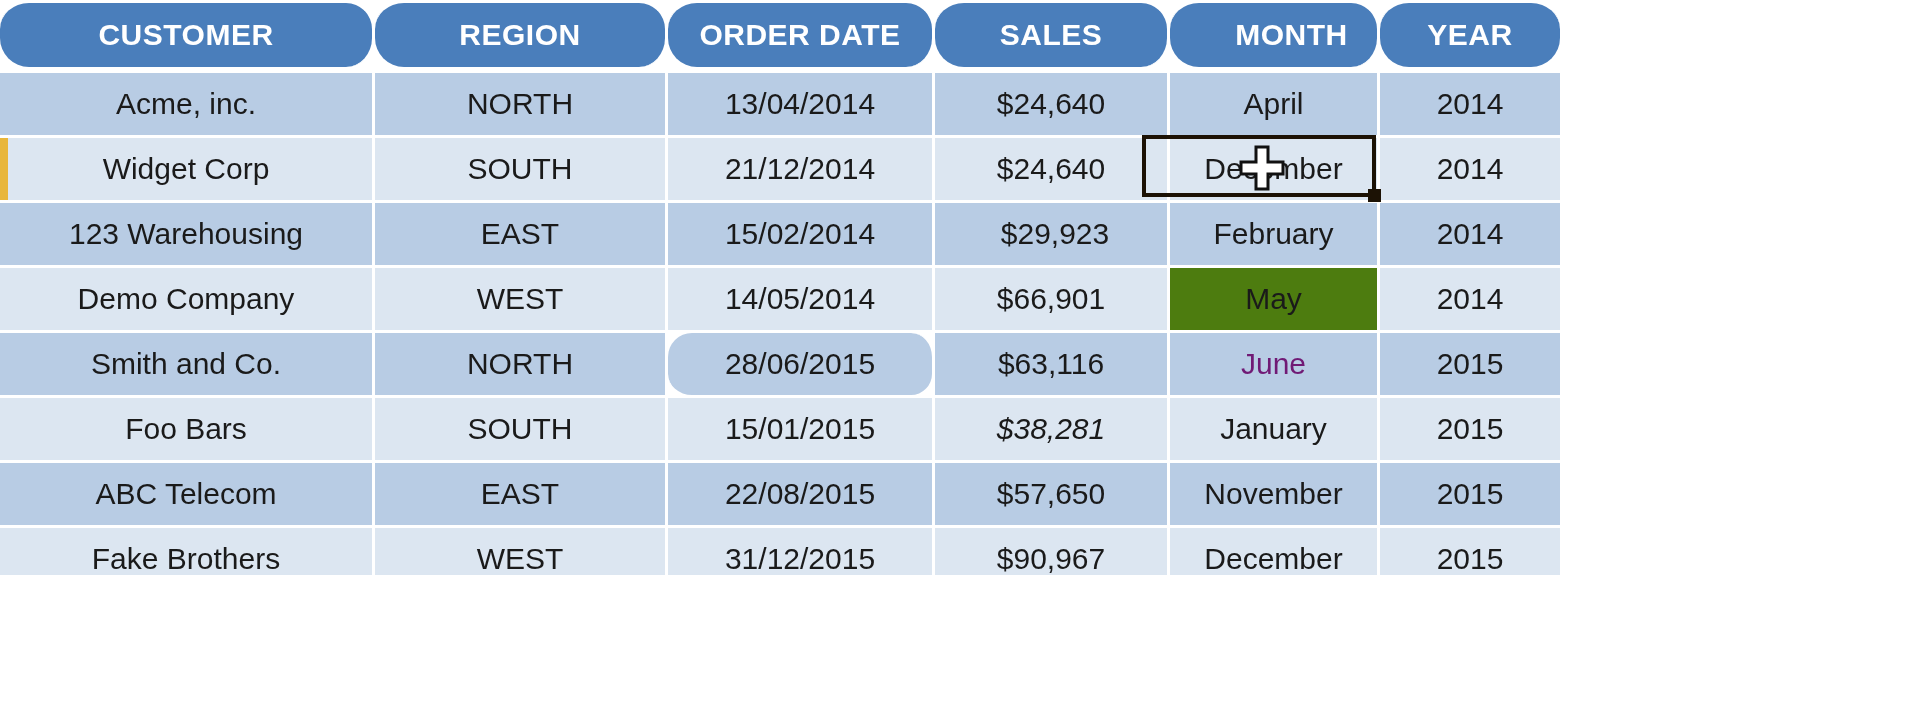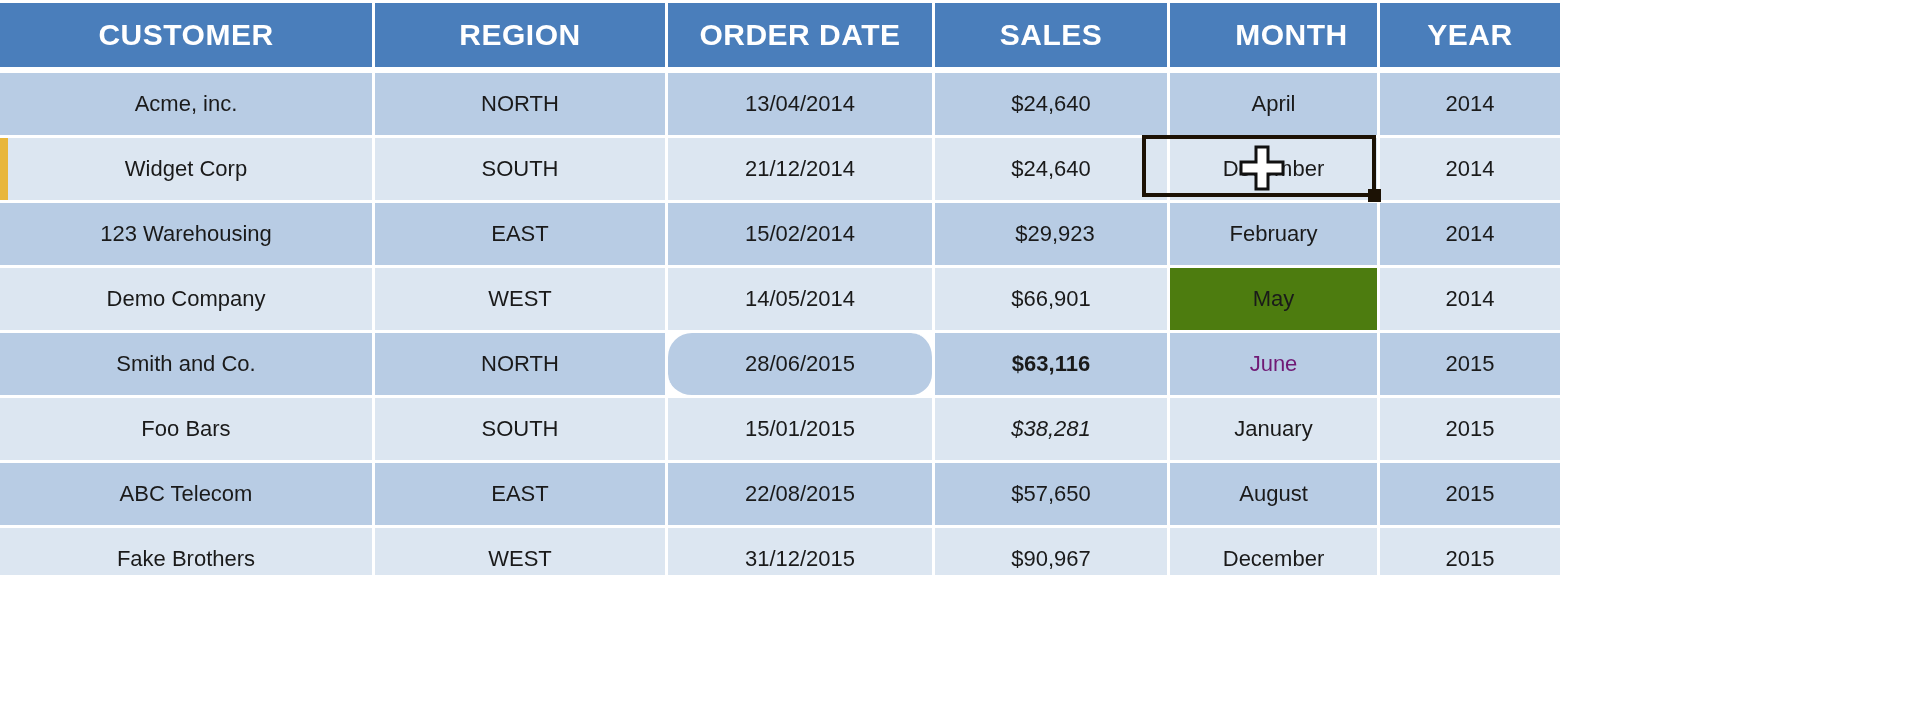--- a/index.html
+++ b/index.html
@@ -46,27 +46,28 @@
     background: #4a7ebb;
     color: #ffffff;
     font-weight: bold;
     font-size: 30px;
     letter-spacing: 0.5px;
     text-align: center;
     vertical-align: middle;
     padding: 0;
     border-right: 3px solid #ffffff;
     border-top: 3px solid #ffffff;
+    border-radius: 29px;
   }
   thead th.last { border-right: 0; }
 
   
   tbody td {
     height: 62px;
-    font-size: 22px;
+    font-size: 30px;
     color: #1a1a1a;
     text-align: center;
     vertical-align: middle;
     padding: 0;
     border-right: 3px solid #ffffff;
     border-bottom: 3px solid #ffffff;
     position: relative;
   }
   tbody td.last { border-right: 0; }
 
@@ -189,38 +190,38 @@
           <td style="background: rgb(220, 230, 241); color: rgb(26, 26, 26); border-right-color: rgb(255, 255, 255); border-bottom-color: rgb(255, 255, 255);">WEST</td>
           <td style="background: rgb(220, 230, 241); color: rgb(26, 26, 26); border-right-color: rgb(255, 255, 255); border-bottom-color: rgb(255, 255, 255);">14/05/2014</td>
           <td style="background: rgb(220, 230, 241); color: rgb(26, 26, 26); border-right-color: rgb(255, 255, 255); border-bottom-color: rgb(255, 255, 255);">$66,901</td>
           <td style="background: #4d7c0f; color: rgb(26, 26, 26); border-right-color: rgb(255, 255, 255); border-bottom-color: rgb(255, 255, 255);">May</td>
           <td class="last" style="background: rgb(220, 230, 241); color: rgb(26, 26, 26); border-right-color: rgb(255, 255, 255); border-bottom-color: rgb(255, 255, 255);">2014</td>
         </tr>
         <tr class="band-dark">
           <td style="background: rgb(184, 204, 228); color: rgb(26, 26, 26); border-right-color: rgb(255, 255, 255); border-bottom-color: rgb(255, 255, 255);">Smith and Co.</td>
           <td style="background: rgb(184, 204, 228); color: rgb(26, 26, 26); border-right-color: rgb(255, 255, 255); border-bottom-color: rgb(255, 255, 255);">NORTH</td>
           <td style="background: rgb(184, 204, 228); color: rgb(26, 26, 26); border-right-color: rgb(255, 255, 255); border-bottom-color: rgb(255, 255, 255); border-radius: 24px;">28/06/2015</td>
-          <td style="background: rgb(184, 204, 228); color: rgb(26, 26, 26); border-right-color: rgb(255, 255, 255); border-bottom-color: rgb(255, 255, 255); font-weight: bold;">$63,116</td>
+          <td style="background: rgb(184, 204, 228); color: rgb(26, 26, 26); border-right-color: rgb(255, 255, 255); border-bottom-color: rgb(255, 255, 255);">$63,116</td>
           <td style="background: rgb(184, 204, 228); color: #701a75; border-right-color: rgb(255, 255, 255); border-bottom-color: rgb(255, 255, 255);">June</td>
           <td class="last" style="background: rgb(184, 204, 228); color: rgb(26, 26, 26); border-right-color: rgb(255, 255, 255); border-bottom-color: rgb(255, 255, 255);">2015</td>
         </tr>
         <tr class="band-light">
           <td style="background: rgb(220, 230, 241); color: rgb(26, 26, 26); border-right-color: rgb(255, 255, 255); border-bottom-color: rgb(255, 255, 255); margin-left: 36px;">Foo Bars</td>
           <td style="background: rgb(220, 230, 241); color: rgb(26, 26, 26); border-right-color: rgb(255, 255, 255); border-bottom-color: rgb(255, 255, 255);">SOUTH</td>
           <td style="background: rgb(220, 230, 241); color: rgb(26, 26, 26); border-right-color: rgb(255, 255, 255); border-bottom-color: rgb(255, 255, 255);">15/01/2015</td>
           <td style="background: rgb(220, 230, 241); color: rgb(26, 26, 26); border-right-color: rgb(255, 255, 255); border-bottom-color: rgb(255, 255, 255); font-style: italic;">$38,281</td>
           <td style="background: rgb(220, 230, 241); color: rgb(26, 26, 26); border-right-color: rgb(255, 255, 255); border-bottom-color: rgb(255, 255, 255);">January</td>
           <td class="last" style="background: rgb(220, 230, 241); color: rgb(26, 26, 26); border-right-color: rgb(255, 255, 255); border-bottom-color: rgb(255, 255, 255);">2015</td>
         </tr>
         <tr class="band-dark">
           <td style="background: rgb(184, 204, 228); color: rgb(26, 26, 26); border-right-color: rgb(255, 255, 255); border-bottom-color: rgb(255, 255, 255);">ABC Telecom</td>
           <td style="background: rgb(184, 204, 228); color: rgb(26, 26, 26); border-right-color: rgb(255, 255, 255); border-bottom-color: rgb(255, 255, 255);">EAST</td>
           <td style="background: rgb(184, 204, 228); color: rgb(26, 26, 26); border-right-color: rgb(255, 255, 255); border-bottom-color: rgb(255, 255, 255);">22/08/2015</td>
           <td style="background: rgb(184, 204, 228); color: rgb(26, 26, 26); border-right-color: rgb(255, 255, 255); border-bottom-color: rgb(255, 255, 255);">$57,650</td>
-          <td style="background: rgb(184, 204, 228); color: rgb(26, 26, 26); border-right-color: rgb(255, 255, 255); border-bottom-color: rgb(255, 255, 255);">August</td>
+          <td style="background: rgb(184, 204, 228); color: rgb(26, 26, 26); border-right-color: rgb(255, 255, 255); border-bottom-color: rgb(255, 255, 255);">November</td>
           <td class="last" style="background: rgb(184, 204, 228); color: rgb(26, 26, 26); border-right-color: rgb(255, 255, 255); border-bottom-color: rgb(255, 255, 255);">2015</td>
         </tr>
         <tr class="band-light">
           <td style="background: rgb(220, 230, 241); color: rgb(26, 26, 26); border-right-color: rgb(255, 255, 255); border-bottom-color: rgb(255, 255, 255);">Fake Brothers</td>
           <td style="background: rgb(220, 230, 241); color: rgb(26, 26, 26); border-right-color: rgb(255, 255, 255); border-bottom-color: rgb(255, 255, 255);">WEST</td>
           <td style="background: rgb(220, 230, 241); color: rgb(26, 26, 26); border-right-color: rgb(255, 255, 255); border-bottom-color: rgb(255, 255, 255);">31/12/2015</td>
           <td style="background: rgb(220, 230, 241); color: rgb(26, 26, 26); border-right-color: rgb(255, 255, 255); border-bottom-color: rgb(255, 255, 255);">$90,967</td>
           <td style="background: rgb(220, 230, 241); color: rgb(26, 26, 26); border-right-color: rgb(255, 255, 255); border-bottom-color: rgb(255, 255, 255);">December</td>
           <td class="last" style="background: rgb(220, 230, 241); color: rgb(26, 26, 26); border-right-color: rgb(255, 255, 255); border-bottom-color: rgb(255, 255, 255);">2015</td>
         </tr>

